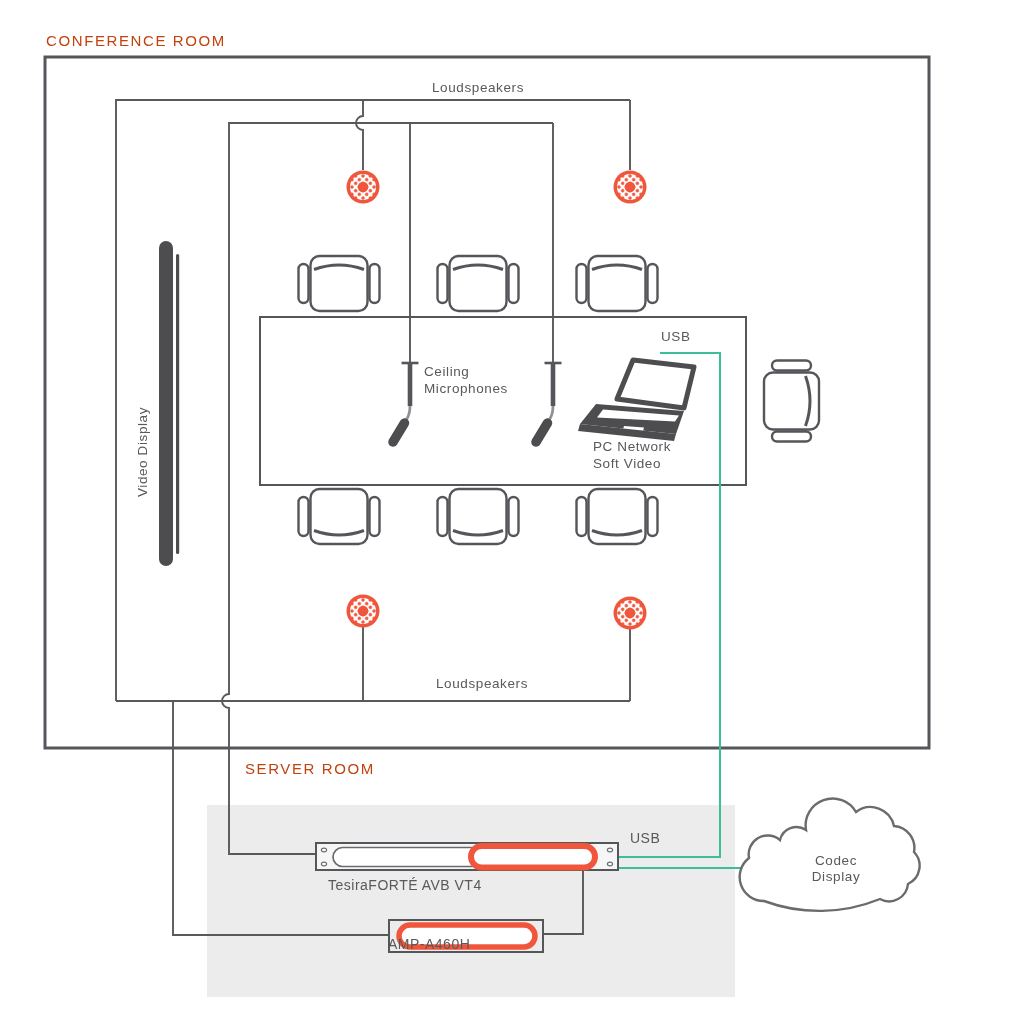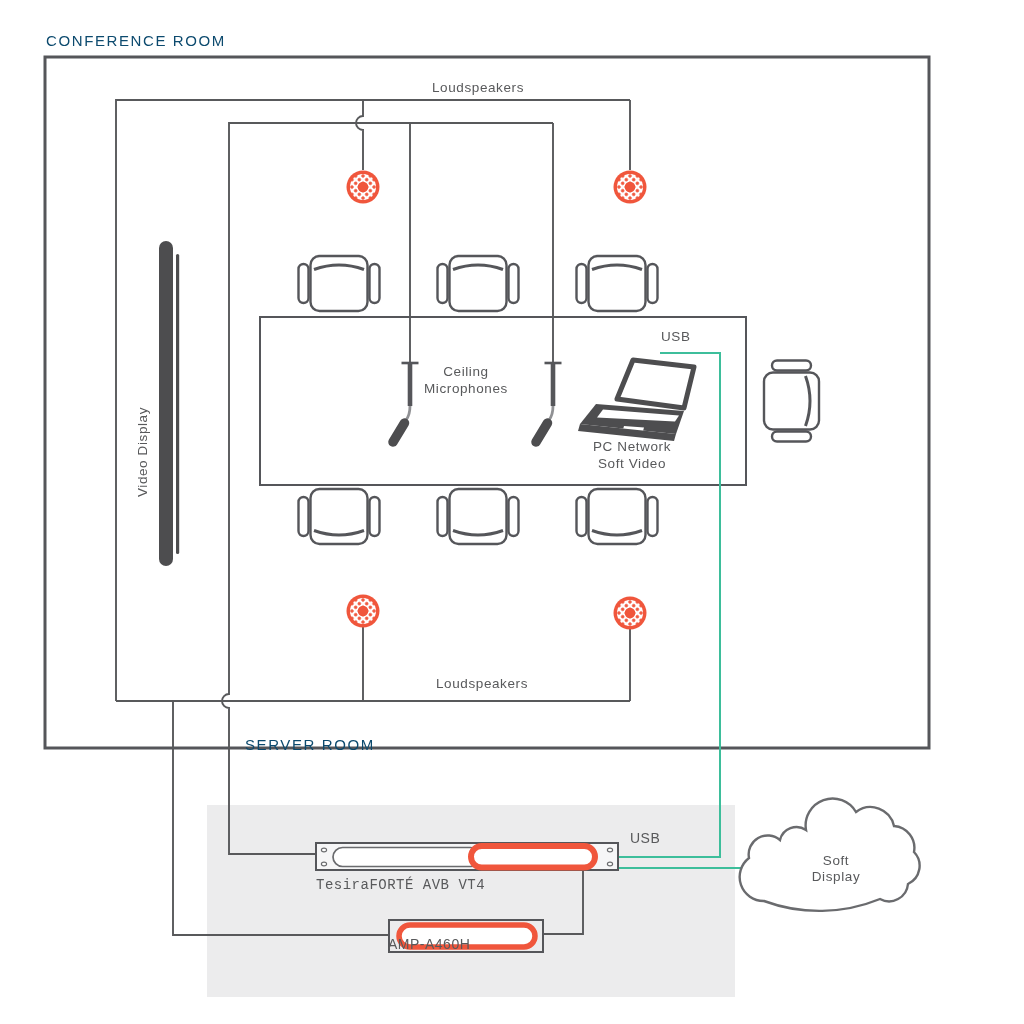--- a/index.html
+++ b/index.html
@@ -5,24 +5,24 @@
   html,body{margin:0;padding:0;background:#ffffff;}
   #stage{
     position:relative;width:1024px;height:1024px;background:#ffffff;
     font-family:"Liberation Sans", sans-serif;overflow:hidden;
   }
   #diagram{position:absolute;left:0;top:0;}
   .lbl{
     position:absolute;color:#58595B;font-size:13.5px;letter-spacing:0.6px;
     white-space:nowrap;line-height:17px;
   }
-  .room-title{font-size:15px;letter-spacing:1.6px;color:#0c4a6e;}
+  .room-title{font-size:15px;letter-spacing:1.6px;color:#c2410c;}
   .center-x{transform:translateX(-50%);}
   .rot{transform:translate(-50%,-50%) rotate(-90deg);}
-  .two-line span{display:block;text-align:center;}
+  .two-line span{display:block;}
   .cloud-lbl{text-align:center;line-height:16px;}
   .dev-lbl{font-size:14px;letter-spacing:0.5px;}
 </style>
 </head>
 <body>
 
 <div id="stage">
 
   <svg id="diagram" width="1024" height="1024" viewBox="0 0 1024 1024">
     <defs>
@@ -139,26 +139,26 @@
     <span>Microphones</span>
   </div>
 
   <div class="lbl two-line" style="left:593px;top:438px;">
     <span>PC Network</span>
     <span>Soft Video</span>
   </div>
 
   <div class="lbl" style="left:661px;top:328px;">USB</div>
 
-  <div class="lbl room-title" style="left:245px;top:736px;">SERVER ROOM</div>
+  <div class="lbl room-title" style="left:245px;top:760px;">SERVER ROOM</div>
 
   <div class="lbl dev-lbl" style="left:630px;top:830px;">USB</div>
 
-  <div class="lbl dev-lbl" style="left:316px;top:877px;font-family:Liberation Mono, monospace;">TesiraFORTÉ AVB VT4</div>
+  <div class="lbl dev-lbl" style="left:328px;top:877px;">TesiraFORTÉ AVB VT4</div>
 
   <div class="lbl dev-lbl" style="left:388px;top:936px;">AMP-A460H</div>
 
   <div class="lbl two-line cloud-lbl center-x" style="left:836px;top:853px;">
-    <span>Soft</span>
+    <span>Codec</span>
     <span>Display</span>
   </div>
 
 </div>
 
 </body></html>

